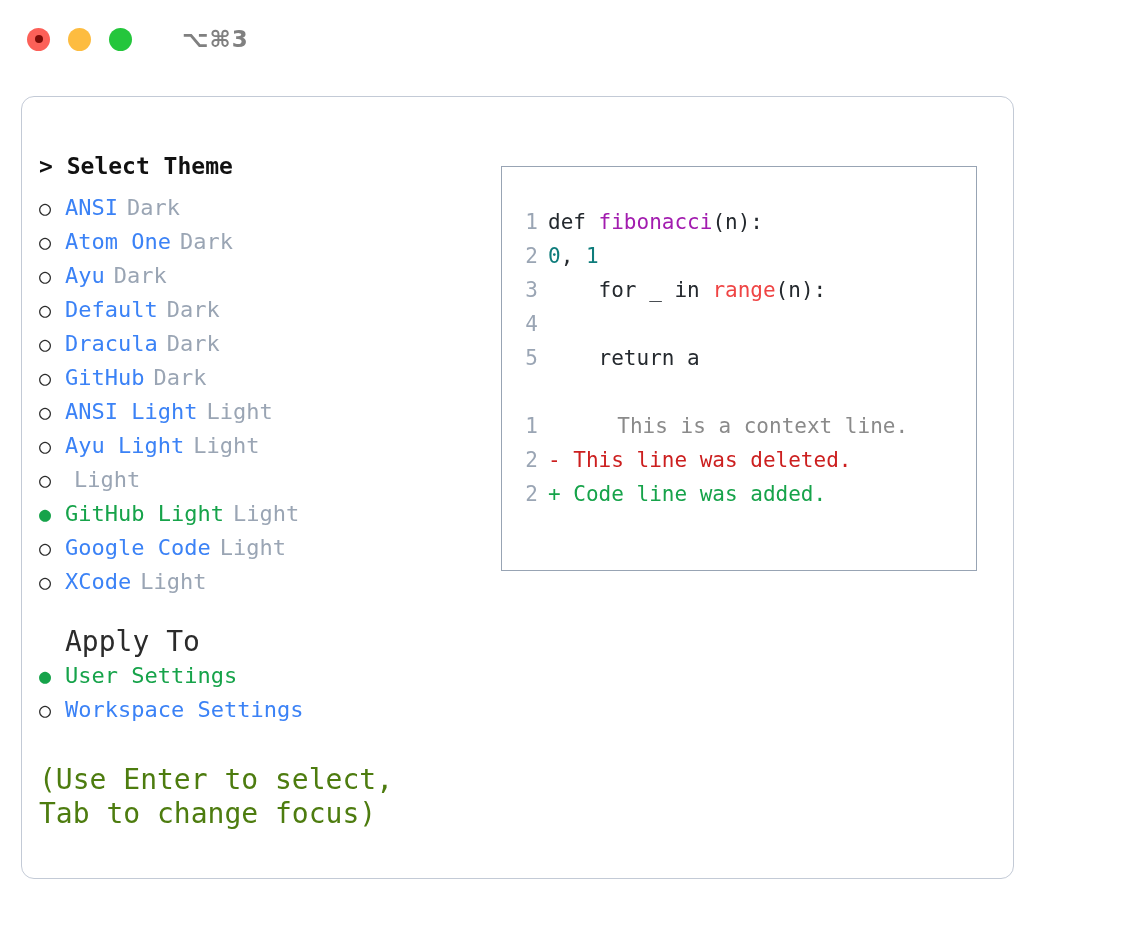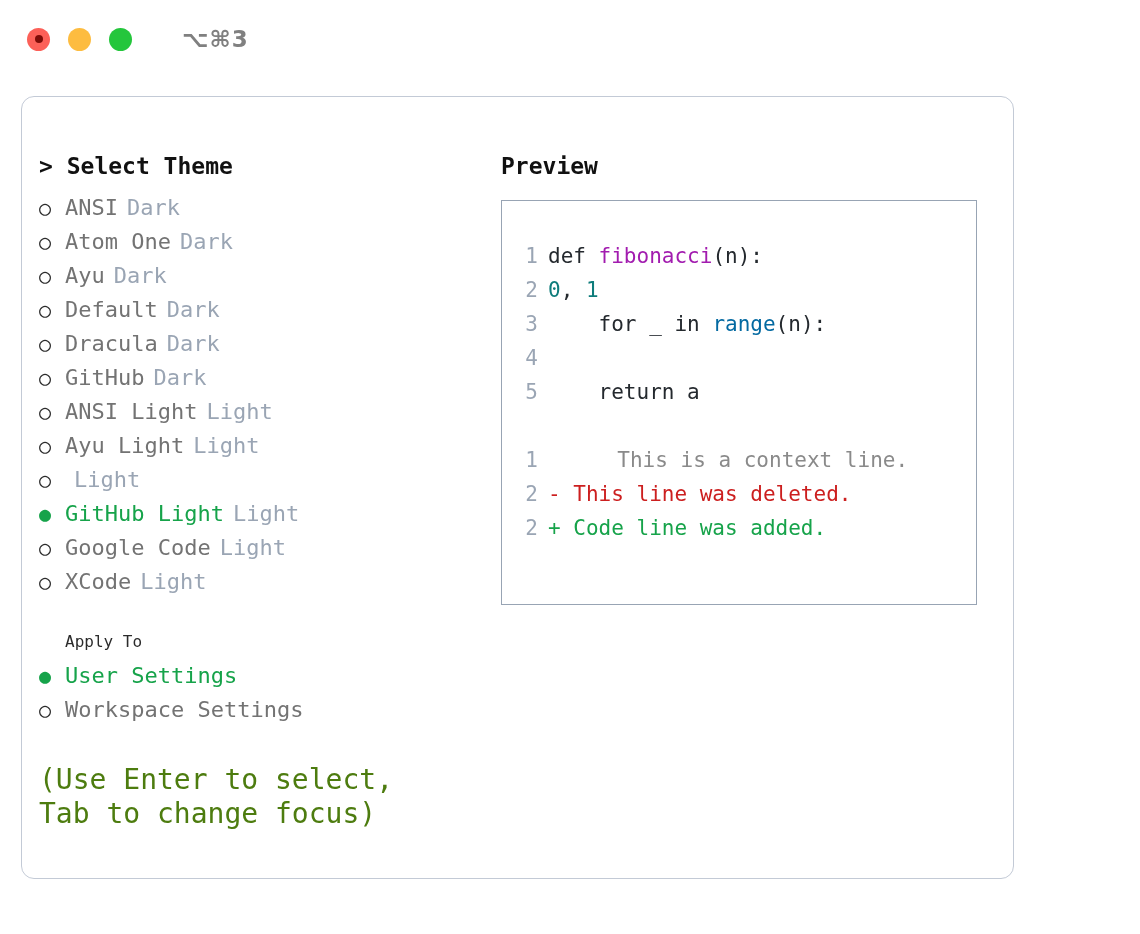--- a/index.html
+++ b/index.html
@@ -101,30 +101,30 @@
     white-space: pre;
   }
   .marker {
     width: 26px;
     flex: 0 0 26px;
     font-size: 20px;
     color: #2b2b2b;
     text-align: left;
   }
   .marker.sel { color: #16a34a; }
-  .label { color: #737373; }
+  .label { color: #3b82f6; }
   .label.sel { color: #16a34a; }
   .tag {
     color: #9aa5b4;
     margin-left: 9px;
     margin-top: 8px;
   }
   .section-gap { height: 34px; }
   .apply-head {
-    font-size: 16px;
+    font-size: 28px;
     color: #2b2b2b;
     line-height: 34px;
     height: 34px;
     padding-left: 26px;
     white-space: pre;
   }
   .hint {
     margin-top: 36px;
     font-size: 28px;
     color: #4d7c0f;
@@ -158,21 +158,21 @@
     width: 46px;
     flex: 0 0 46px;
     text-align: right;
     color: #9aa5b4;
     padding-right: 10px;
     box-sizing: border-box;
   }
   .code-text { color: #24292e; }
   .tok-fn   { color: #a21caf; }
   .tok-num  { color: #0e7c7b; }
-  .tok-kw2  { color: #0369a1; }
+  .tok-kw2  { color: #ef4444; }
   .blank-line { height: 34px; }
   .diff-ctx { color: #8a8a8a; margin-left: 22px; }
   .diff-del { color: #cc1f1f; }
   .diff-add { color: #16a34a; }
 </style>
 </head>
 <body>
 
 <div class="window">
 
@@ -206,21 +206,20 @@
       <div class="section-gap"></div>
       <div class="apply-head">Apply To</div>
       <div class="apply-list" id="apply-list">
           <div class="row"><span class="marker sel">●</span><span class="label sel">User Settings</span></div>
           <div class="row"><span class="marker">○</span><span class="label">Workspace Settings</span></div>
         </div>
       <div class="hint">(Use Enter to select, Tab to change focus)</div>
     </div>
 
     <div class="right-col">
-      <div class="col-head">Preview</div>
       <div class="preview-box">
         <div id="code-sample">
             <div class="code-line"><span class="lineno">1</span><span class="code-text">def </span><span class="tok-fn">fibonacci</span><span class="code-text">(n):</span></div>
             <div class="code-line"><span class="lineno">2</span><span class="tok-num">0</span><span class="code-text">, </span><span class="tok-num">1</span></div>
             <div class="code-line"><span class="lineno">3</span><span class="code-text">    for _ in </span><span class="tok-kw2">range</span><span class="code-text">(n):</span></div>
             <div class="code-line"><span class="lineno">4</span></div>
             <div class="code-line"><span class="lineno">5</span><span class="code-text">    return a</span></div>
           </div>
         <div class="blank-line"></div>
         <div id="diff-sample">

